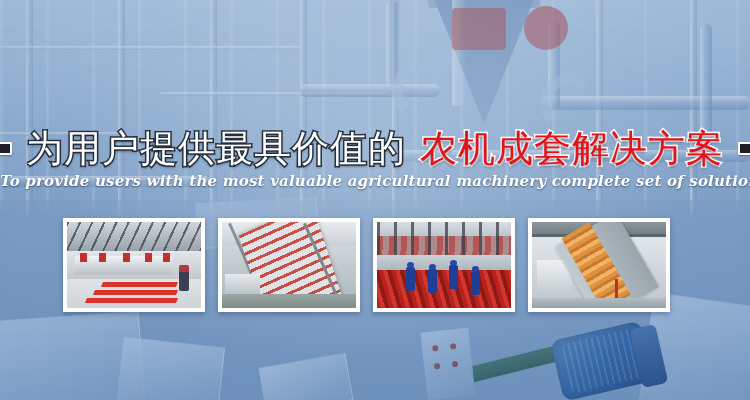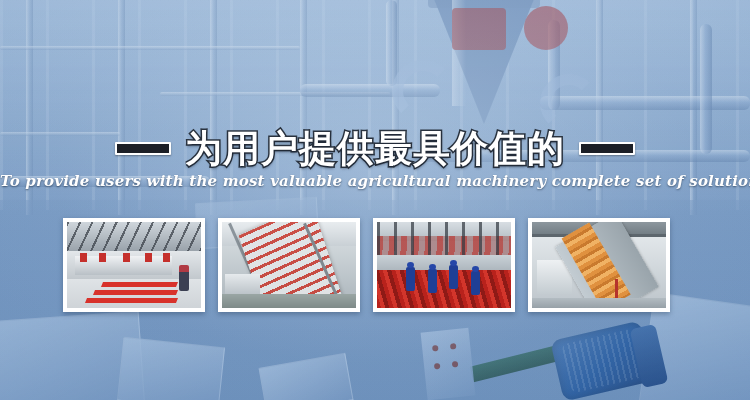--- a/index.html
+++ b/index.html
@@ -159,21 +159,21 @@
     height: 9px;
     background: #1c1f26;
     border: 2px solid #ffffff;
     border-radius: 1px;
     flex: none;
     box-shadow: 0 1px 2px rgba(0,0,0,.35);
   }
   .headline {
     font-family: "DejaVu Sans", "Liberation Sans", sans-serif;
     font-size: 37px;
-    font-weight: bold;
+    font-weight: normal;
     letter-spacing: 1px;
     white-space: nowrap;
     line-height: 1;
   }
   .h-white {
     color: #ffffff;
     -webkit-text-stroke: 3px #2b3440;
     paint-order: stroke fill;
     text-shadow: 0 2px 3px rgba(20,30,45,.55);
   }
@@ -361,20 +361,21 @@
       <div class="motor-cap"></div>
 
       <div class="blue-tint"></div>
       <div class="haze"></div>
     </div>
   </div>
 
   <div class="headline-row">
     <span class="dash"></span>
     <span class="headline h-white">为用户提供最具价值的</span>
+    <span class="headline h-red">农机成套解决方案</span>
     <span class="dash"></span>
   </div>
 
   <div class="subtitle">To provide users with the most valuable agricultural machinery complete set of solutions</div>
 
   <div class="thumbs">
 
     <div class="thumb">
       <div class="thumb-img">
         <span class="t1-ceil"></span>

